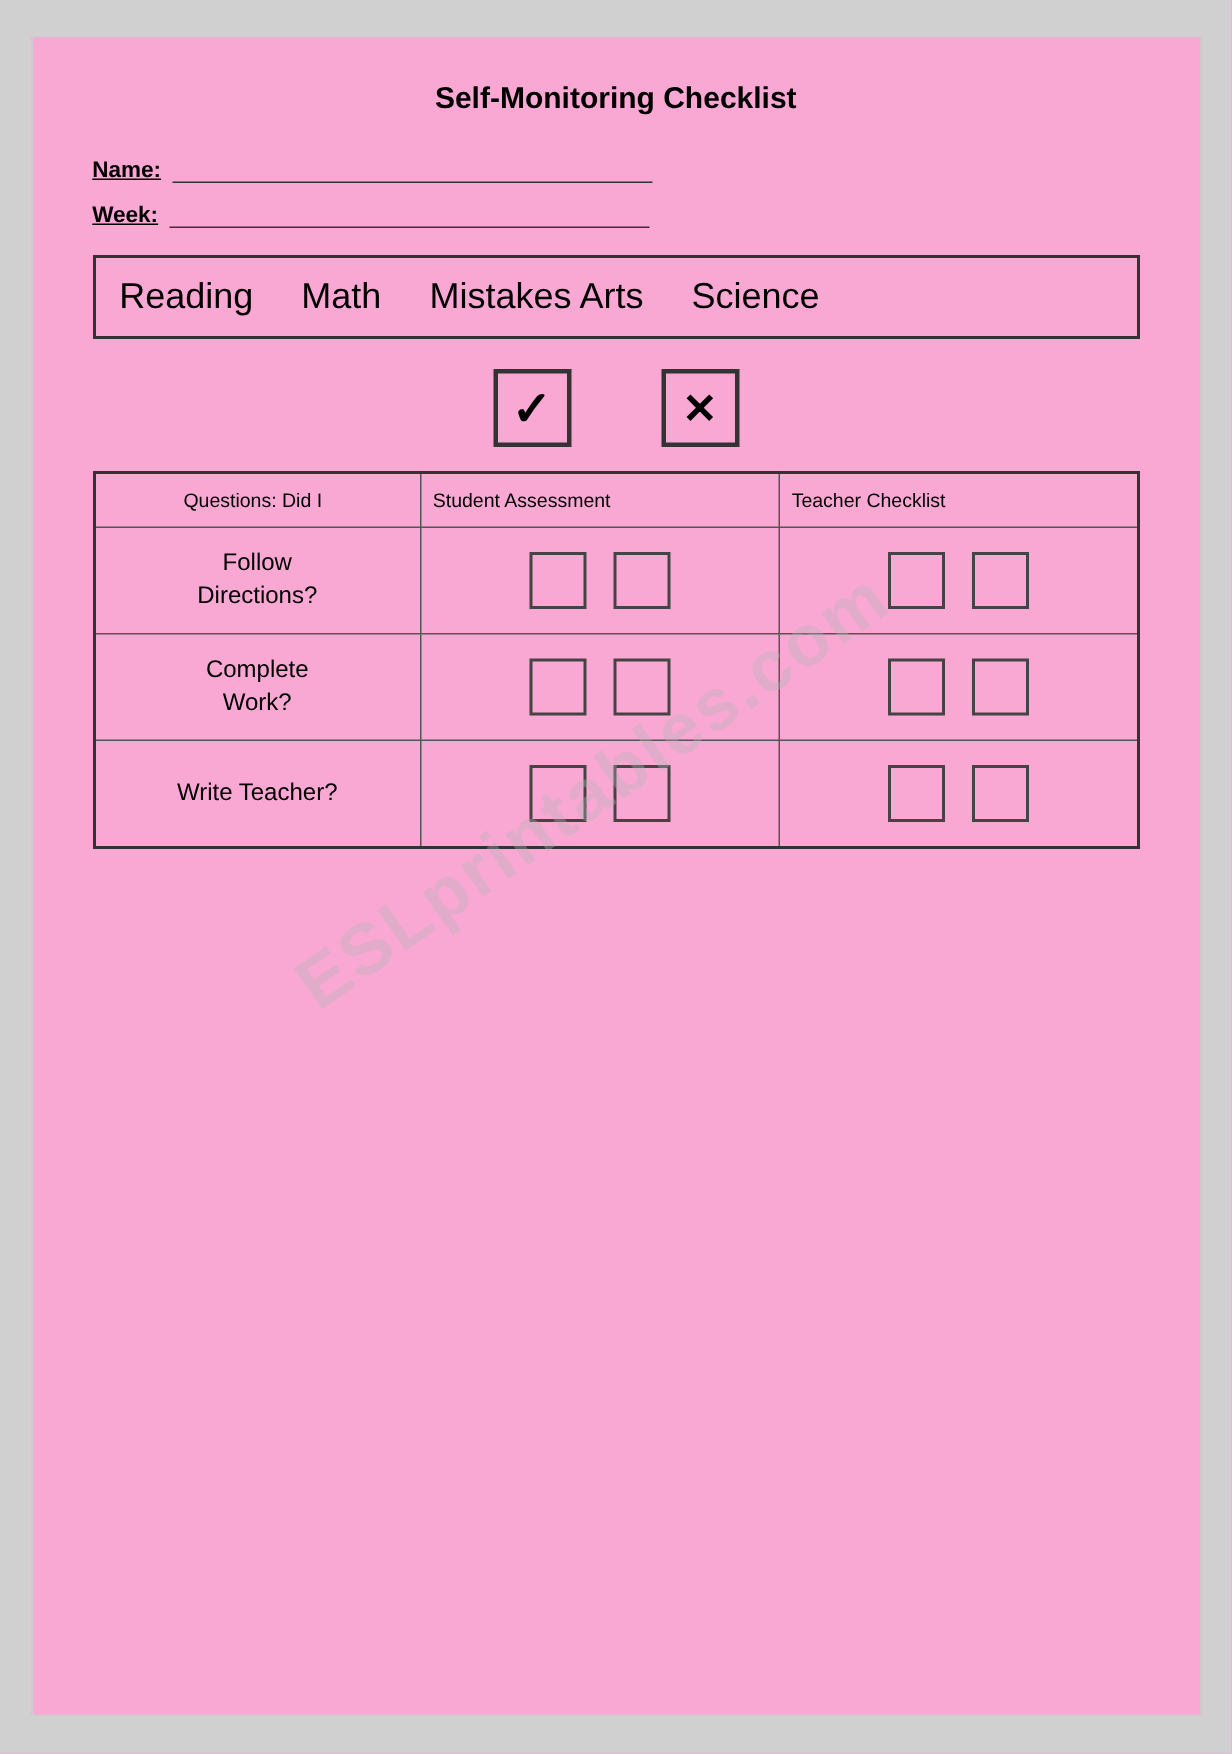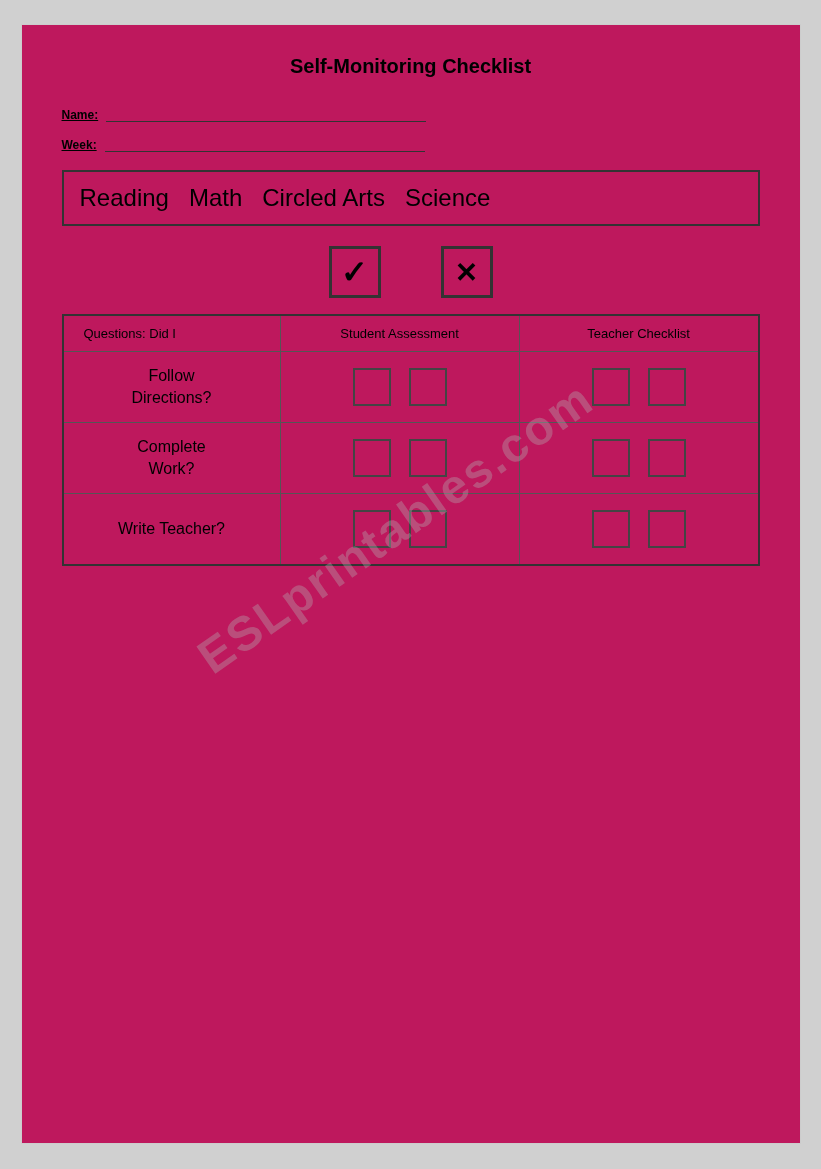--- a/index.html
+++ b/index.html
@@ -13,21 +13,21 @@
       display: flex;
       justify-content: center;
       align-items: flex-start;
       min-height: 1169px;
       font-family: Arial, sans-serif;
     }
 
     .page {
       width: 780px;
       min-height: 1120px;
-      background: #be185d;
+      background: #f9a8d4;
       margin: 24px auto;
       padding: 30px 40px;
       border: 1px solid #ccc;
     }
 
     .title {
       text-align: center;
       font-size: 20px;
       font-weight: bold;
       margin-bottom: 24px;
@@ -36,21 +36,21 @@
 
     .field-row {
       display: flex;
       align-items: flex-end;
       margin-bottom: 10px;
     }
 
     .field-label {
       font-weight: bold;
       text-decoration: underline;
-      font-size: 12px;
+      font-size: 15px;
       margin-right: 8px;
       white-space: nowrap;
     }
 
     .field-line {
       flex: 1;
       max-width: 320px;
       border-bottom: 1px solid #333;
       height: 20px;
     }
@@ -66,21 +66,21 @@
       margin-bottom: 10px;
     }
 
     .focused-skill-header span {
       font-weight: bold;
       text-decoration: underline;
     }
 
     .subjects-row {
       display: flex;
-      gap: 20px;
+      gap: 32px;
       font-size: 24px;
       align-items: center;
       flex-wrap: wrap;
     }
 
     .subject-item {
       font-size: 24px;
       font-family: Arial, sans-serif;
     }
 
@@ -112,27 +112,27 @@
     .checklist-table th,
     .checklist-table td {
       border: 1px solid #555;
       padding: 0;
       vertical-align: middle;
     }
 
     .header-row th {
       font-size: 13px;
       font-weight: normal;
-      text-align: center;
+      text-align: left;
       padding: 10px 8px;
     }
 
     .header-row th:first-child {
-      text-align: left;
-      padding-left: 20px;
+      text-align: center;
+      padding-left: 2px;
       width: 200px;
     }
 
     .question-cell {
       text-align: center;
       font-size: 16px;
       line-height: 1.4;
       padding: 18px 10px;
       width: 200px;
     }
@@ -197,21 +197,21 @@
 
     <div class="field-row">
       <span class="field-label">Week:</span>
       <div class="field-line"></div>
     </div>
 
     <div class="focused-skill-box">
       <div class="subjects-row">
         <span class="subject-item">Reading</span>
         <span class="subject-item">Math</span>
-        <span class="subject-item">Circled Arts</span>
+        <span class="subject-item">Mistakes Arts</span>
         <span class="subject-item">Science</span>
       </div>
     </div>
 
     <div class="legend-row">
       <div class="legend-box">✓</div>
       <div class="legend-box" style="font-size:28px; font-weight:bold;">✕</div>
     </div>
 
     <table class="checklist-table">

